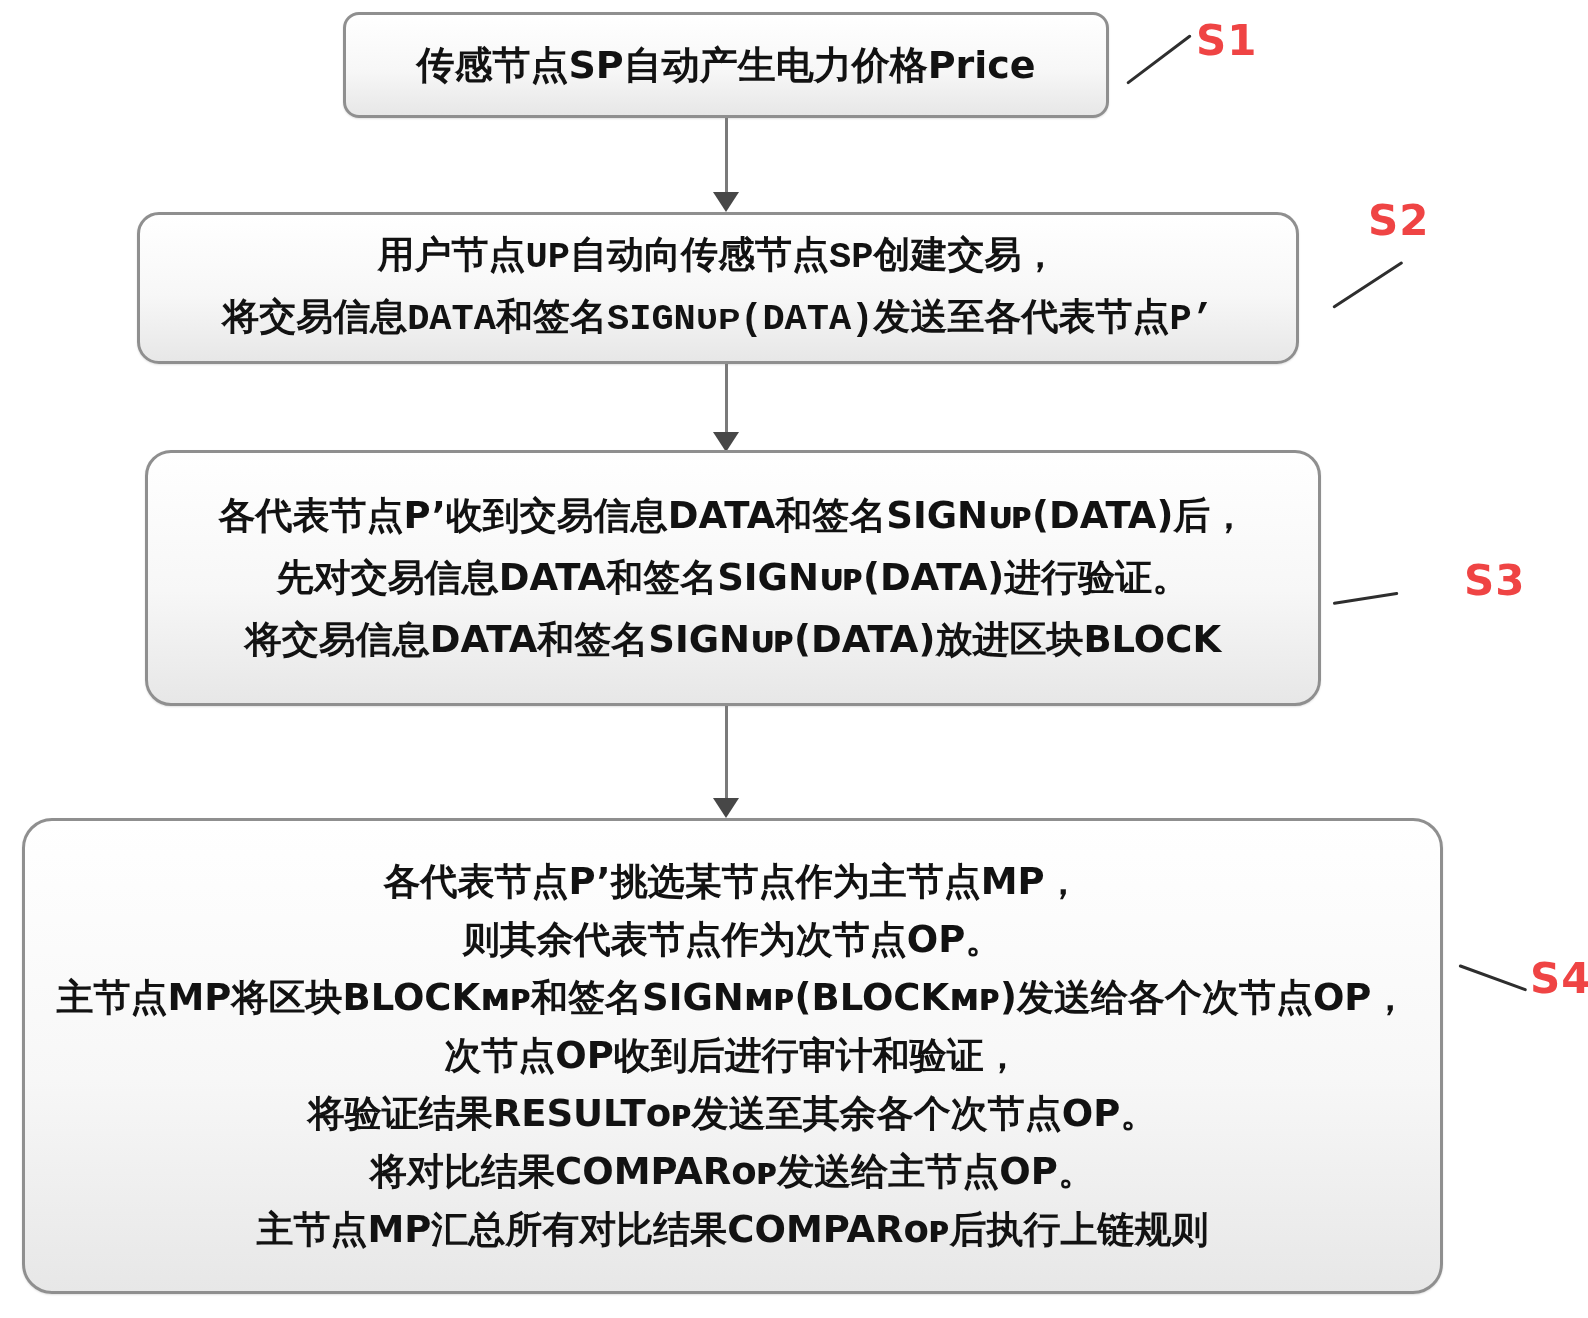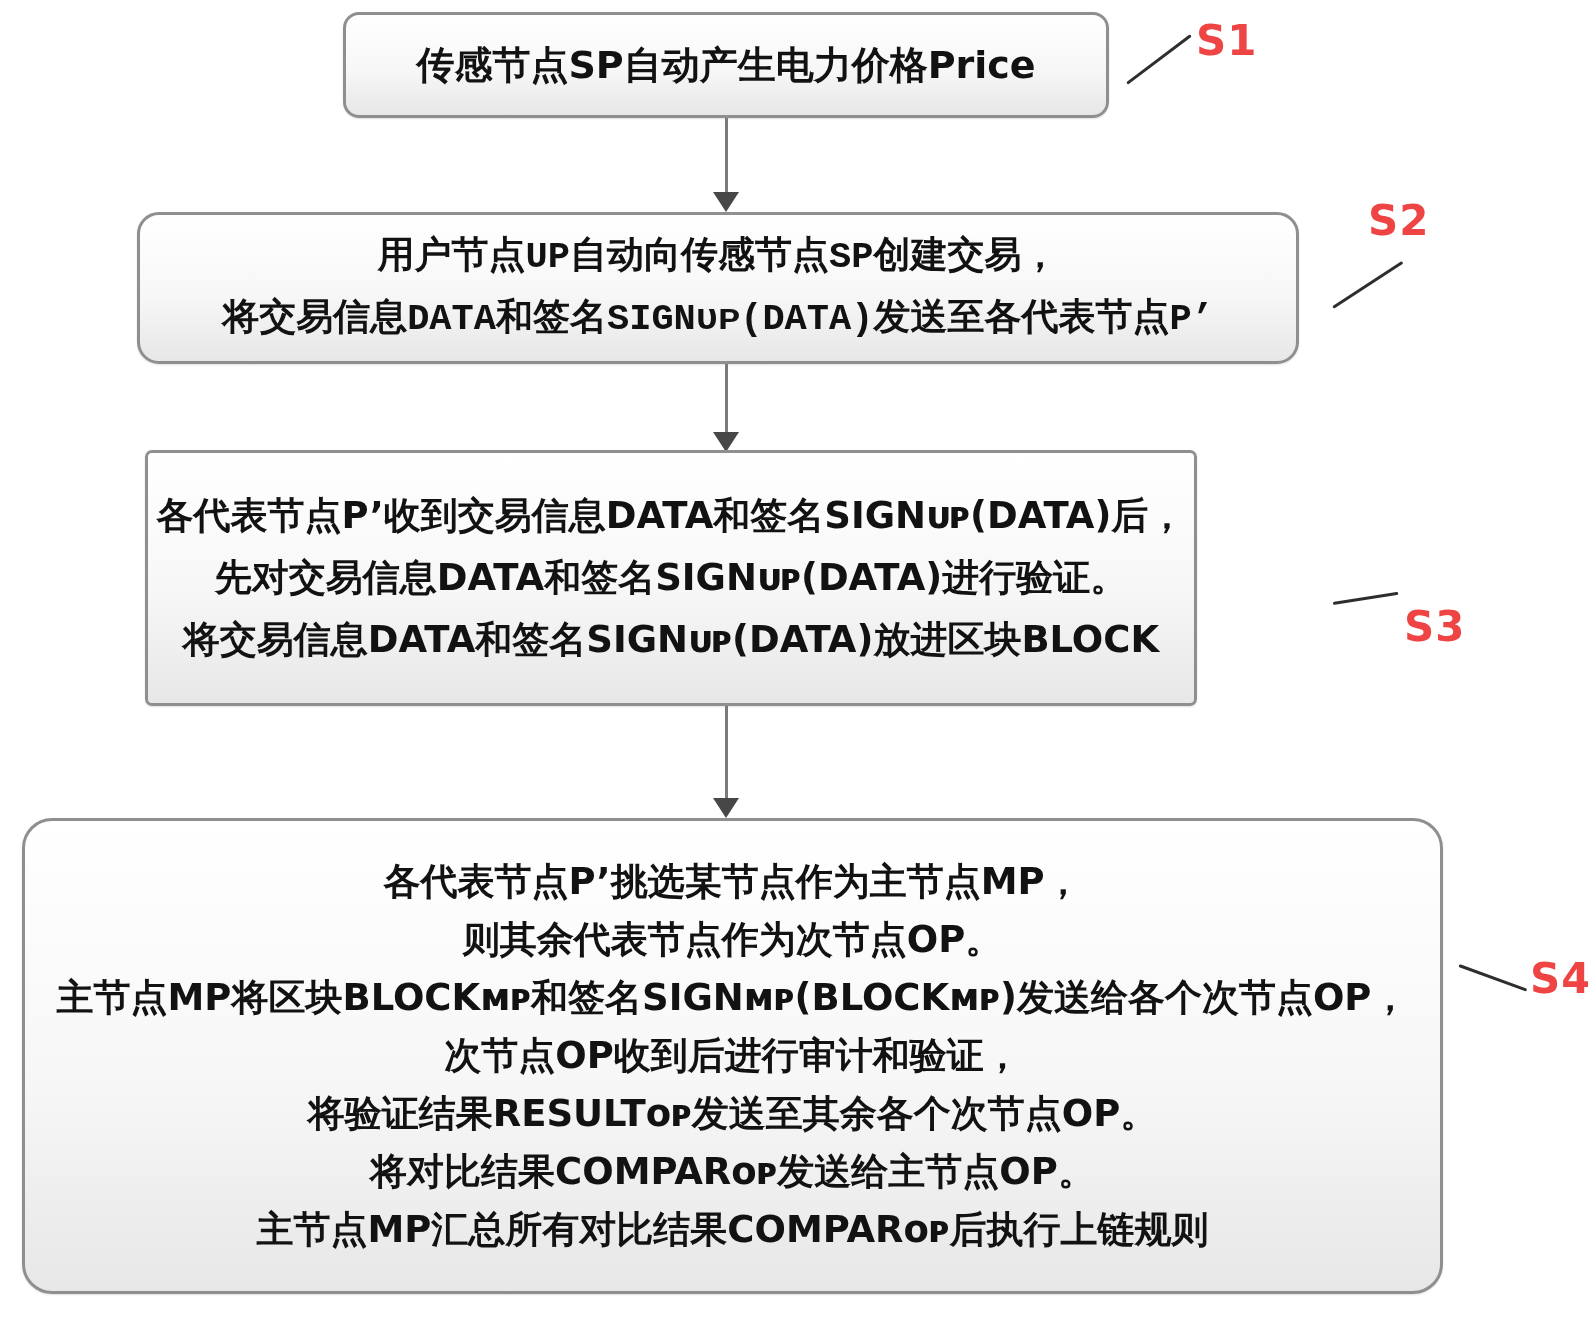--- a/index.html
+++ b/index.html
@@ -11,21 +11,21 @@
   .flow-box {
     position:absolute; box-sizing:border-box;
     border:3px solid #8f8f8f;
     background:linear-gradient(180deg,#ffffff 0%,#f7f7f7 55%,#e7e7e7 100%);
     display:flex; flex-direction:column; justify-content:center; 
     text-align:center;
     box-shadow:0 1px 2px rgba(0,0,0,0.12);
   }
   .box1 { left:343px; top:12px;  width:766px;  height:106px; border-radius:16px; font-size:38px; }
   .box2 { left:137px; top:212px; width:1162px; height:152px; border-radius:22px; font-size:37px; line-height:62px;font-family:Liberation Mono, monospace; }
-  .box3 { left:145px; top:450px; width:1052px; height:256px; border-radius:7px; font-size:37px; line-height:62px; }
+  .box3 { left:145px; top:450px; width:1176px; height:256px; border-radius:26px; font-size:37px; line-height:62px; }
   .box4 { left:22px;  top:818px; width:1421px; height:476px; border-radius:30px; font-size:37px; line-height:58px; }
   .flow-line { white-space:nowrap; }
 
   .arrow {
     position:absolute; left:712px; width:28px;
     display:flex; flex-direction:column; align-items:center;
   }
   .arrow1 { top:118px; height:94px; }
   .arrow2 { top:364px; height:88px; }
   .arrow3 { top:706px; height:112px; }
@@ -38,21 +38,21 @@
 
   .leader { position:absolute; height:3px; background:#2e2e2e; transform-origin:0 50%; border-radius:2px; }
   .leader1 { left:1127px; top:82px;  width:80px; transform:rotate(-37deg); }
   .leader2 { left:1333px; top:306px; width:83px; transform:rotate(-33deg); }
   .leader3 { left:1333px; top:602px; width:66px; transform:rotate(-9deg); }
   .leader4 { left:1459px; top:964px; width:72px; transform:rotate(20deg); }
 
   .step-label { position:absolute; font-size:42px; font-weight:bold; color:#ef4444; letter-spacing:1px; }
   .label1 { left:1196px; top:16px; }
   .label2 { left:1368px; top:196px; }
-  .label3 { left:1404px; top:556px;margin-top:46px; }
+  .label3 { left:1464px; top:556px; }
   .label4 { left:1530px; top:954px; }
 </style>
 </head>
 <body>
 
 <div class="stage">
 
   <div class="flow-box box1">
     <div class="flow-line">传感节点SP自动产生电力价格Price</div>
   </div>

